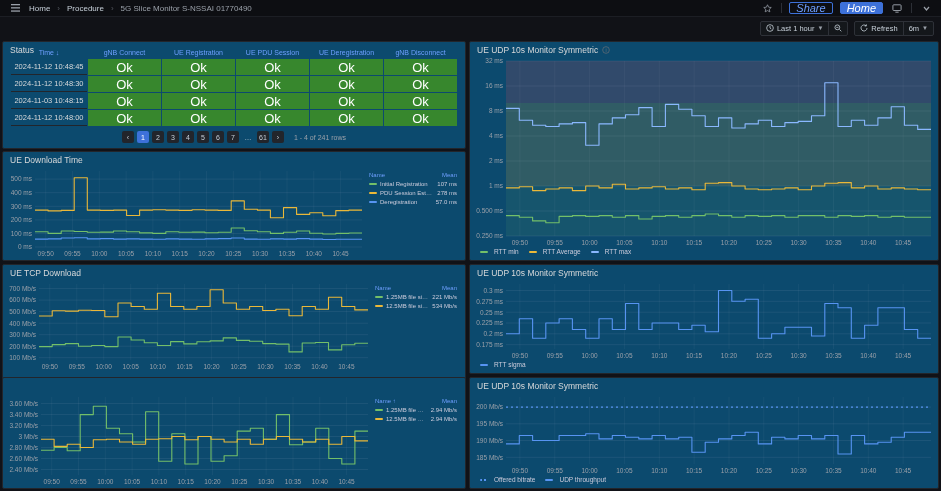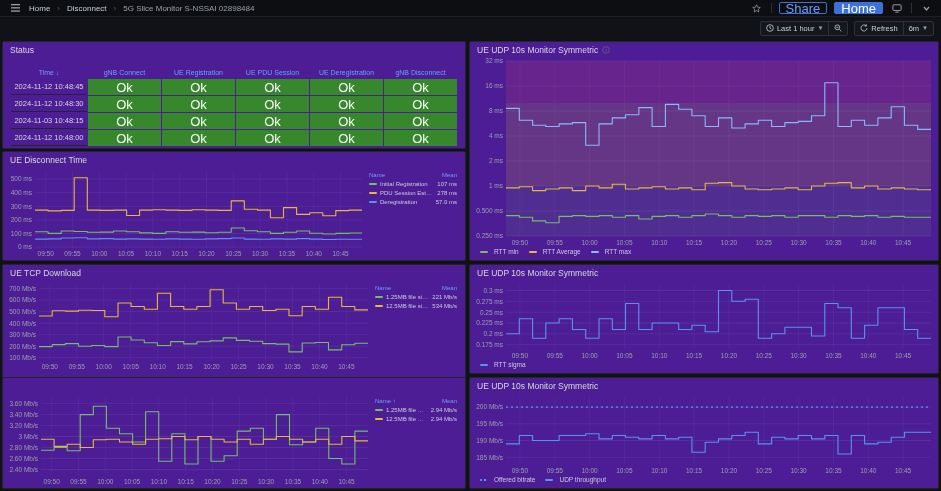--- a/index.html
+++ b/index.html
@@ -9,48 +9,48 @@
     font-family:"Liberation Sans", sans-serif;
   }
   
   .topbar{ position:absolute; top:0; left:0; right:0; height:17px; background:#0d0e12;
     border-bottom:1px solid #1c1e24; display:flex; align-items:center; padding:0 8px; gap:7px; font-size:8px;}
   .crumb{ color:#c7d0d9; } .crumb.dim{ color:#9aa0a9; }
   .crumb-sep{ color:#55585f; font-size:8px; }
   .tb-spacer{ flex:1; }
   .icon-btn{ display:flex; align-items:center; justify-content:center; width:14px; height:13px; color:#9aa0a9; cursor:pointer;}
   .v-div{ width:1px; height:10px; background:#2c2f36; }
-  .btn{ height:12px; display:flex; align-items:center; padding:0 6px; border-radius:2px; font-size:13px; cursor:pointer;}
+  .btn{ height:12px; display:flex; align-items:center; padding:0 6px; border-radius:2px; font-size:11px; cursor:pointer;font-style:italic;}
   .btn-outline{ border:1px solid #3d71d9; color:#6e9fff; background:transparent;}
   .btn-fill{ background:#3d71d9; color:#fff; border:1px solid #3d71d9;}
   
   .toolbar2{ position:absolute; top:18px; left:0; right:0; height:20px; display:flex; align-items:center;
     justify-content:flex-end; padding:0 7px; gap:6px; font-size:7.5px; color:#c7d0d9;}
   .tgroup{ display:flex; align-items:center; border:1px solid #2e3138; border-radius:2px; height:15px; background:rgba(24,27,31,.55);}
   .tgroup .seg{ display:flex; align-items:center; gap:3px; padding:0 5px; height:100%; border-right:1px solid #2e3138; cursor:pointer;}
   .tgroup .seg:last-child{ border-right:none; }
   .caret{ font-size:6px; color:#9aa0a9; }
   
-  .panel{ position:absolute; background:#4c1d95; border:1px solid #22252b; border-radius:2px; }
+  .panel{ position:absolute; background:#0c4a6e; border:1px solid #22252b; border-radius:2px; }
   .panel-title{ height:13px; display:flex; align-items:center; gap:4px; padding:2px 7px 0; font-size:8.5px; font-weight:500; color:#d8d9da;}
   .chart-wrap{ position:absolute; left:2px; right:2px; top:14px; bottom:2px; display:flex; }
   .chart-wrap.col{ flex-direction:column; }
   .chart-area{ flex:1; min-width:0; min-height:0; }
   
   .legend-r{ padding:6px 6px 0 2px; font-size:6px; color:#ccccdc; }
   .lg-head{ display:flex; justify-content:space-between; color:#6e9fff; margin-bottom:3px; }
   .lg-row{ display:flex; align-items:center; margin-bottom:3px; white-space:nowrap; }
   .lg-dash{ width:8px; height:2px; border-radius:1px; margin-right:3px; flex:none;}
   .lg-name{ flex:1; overflow:hidden; text-overflow:ellipsis; }
   .lg-mean{ margin-left:4px; text-align:right; color:#ccccdc; }
   
   .legend-b{ height:11px; display:flex; align-items:center; gap:10px; padding:0 6px 2px 8px; font-size:6.5px; color:#ccccdc;}
   .lb-item{ display:flex; align-items:center; gap:3px; cursor:pointer; }
   
-  .table-zone{ position:absolute; left:8px; right:8px; top:24px; }
+  .table-zone{ position:absolute; left:8px; right:8px; top:4px; }
   .trow{ display:grid; grid-template-columns:76px repeat(5,1fr); gap:1px; }
   .th{ height:13px; display:flex; align-items:center; justify-content:center; color:#6e9fff; font-size:7px; cursor:pointer;}
   .td-time{ height:16px; display:flex; align-items:center; justify-content:center; font-size:7.5px; color:#d8d9da;
     border-bottom:1px solid #22252b;}
   .td-ok{ height:16px; display:flex; align-items:center; justify-content:center; font-size:13px; color:#fff; }
   .tbody .trow{ margin-bottom:1px; }
   .pager{ display:flex; align-items:center; justify-content:center; gap:3px; margin-top:5px; font-size:7px; color:#9aa0a9;}
   .pg{ min-width:12px; height:12px; display:flex; align-items:center; justify-content:center; background:#22252b;
     border-radius:2px; color:#c7d0d9; padding:0 2px; cursor:pointer;}
   .pg.active{ background:#3d71d9; color:#fff; }
@@ -66,23 +66,23 @@
     <svg width="9" height="8" viewBox="0 0 9 8">
         <g fill="#9aa0a9">
           <rect y="0" width="9" height="1.3"></rect>
           <rect y="3.2" width="9" height="1.3"></rect>
           <rect y="6.4" width="9" height="1.3"></rect>
         </g>
       </svg>
   </span>
   <span class="crumb">Home</span>
   <span class="crumb-sep">›</span>
-  <span class="crumb">Disconnect</span>
+  <span class="crumb">Procedure</span>
   <span class="crumb-sep">›</span>
-  <span class="crumb dim">5G Slice Monitor S-NSSAI 02898484</span>
+  <span class="crumb dim">5G Slice Monitor S-NSSAI 01770490</span>
   <span class="tb-spacer"></span>
   <span class="icon-btn">
     <svg width="9" height="9" viewBox="0 0 24 24" fill="none" stroke="#9aa0a9" stroke-width="2">
         <path d="M12 2l3 6.5 7 .8-5.2 4.7 1.4 6.9L12 17.5 5.8 20.9l1.4-6.9L2 9.3l7-.8z"></path>
       </svg>
   </span>
   <span class="v-div"></span>
   <span class="btn btn-outline">Share</span>
   <span class="btn btn-fill">Home</span>
   <span class="icon-btn">
@@ -191,21 +191,21 @@
         <span class="pg ghost">…</span>
         <span class="pg">61</span>
         <span class="pg">›</span>
         <span class="pg-summary">1 - 4 of 241 rows</span>
       </div>
   </div>
 </div>
 
 <div class="panel" style="left:2px; top:151px; width:464px; height:110px;">
   <div class="panel-title">
-      <span>UE Disconnect Time</span>
+      <span>UE Download Time</span>
     </div>
   <div class="chart-wrap">
     <div class="chart-area"><svg width="362" height="92">
           <line x1="30" y1="81.0" x2="357" y2="81.0" stroke="rgba(204,204,220,0.09)" stroke-width="1"></line>
           <text x="27" y="83.3" text-anchor="end" font-size="6.5" fill="#9aa0a9">0 ms</text>
           <line x1="30" y1="67.4" x2="357" y2="67.4" stroke="rgba(204,204,220,0.09)" stroke-width="1"></line>
           <text x="27" y="69.7" text-anchor="end" font-size="6.5" fill="#9aa0a9">100 ms</text>
           <line x1="30" y1="53.9" x2="357" y2="53.9" stroke="rgba(204,204,220,0.09)" stroke-width="1"></line>
           <text x="27" y="56.2" text-anchor="end" font-size="6.5" fill="#9aa0a9">200 ms</text>
           <line x1="30" y1="40.3" x2="357" y2="40.3" stroke="rgba(204,204,220,0.09)" stroke-width="1"></line>

